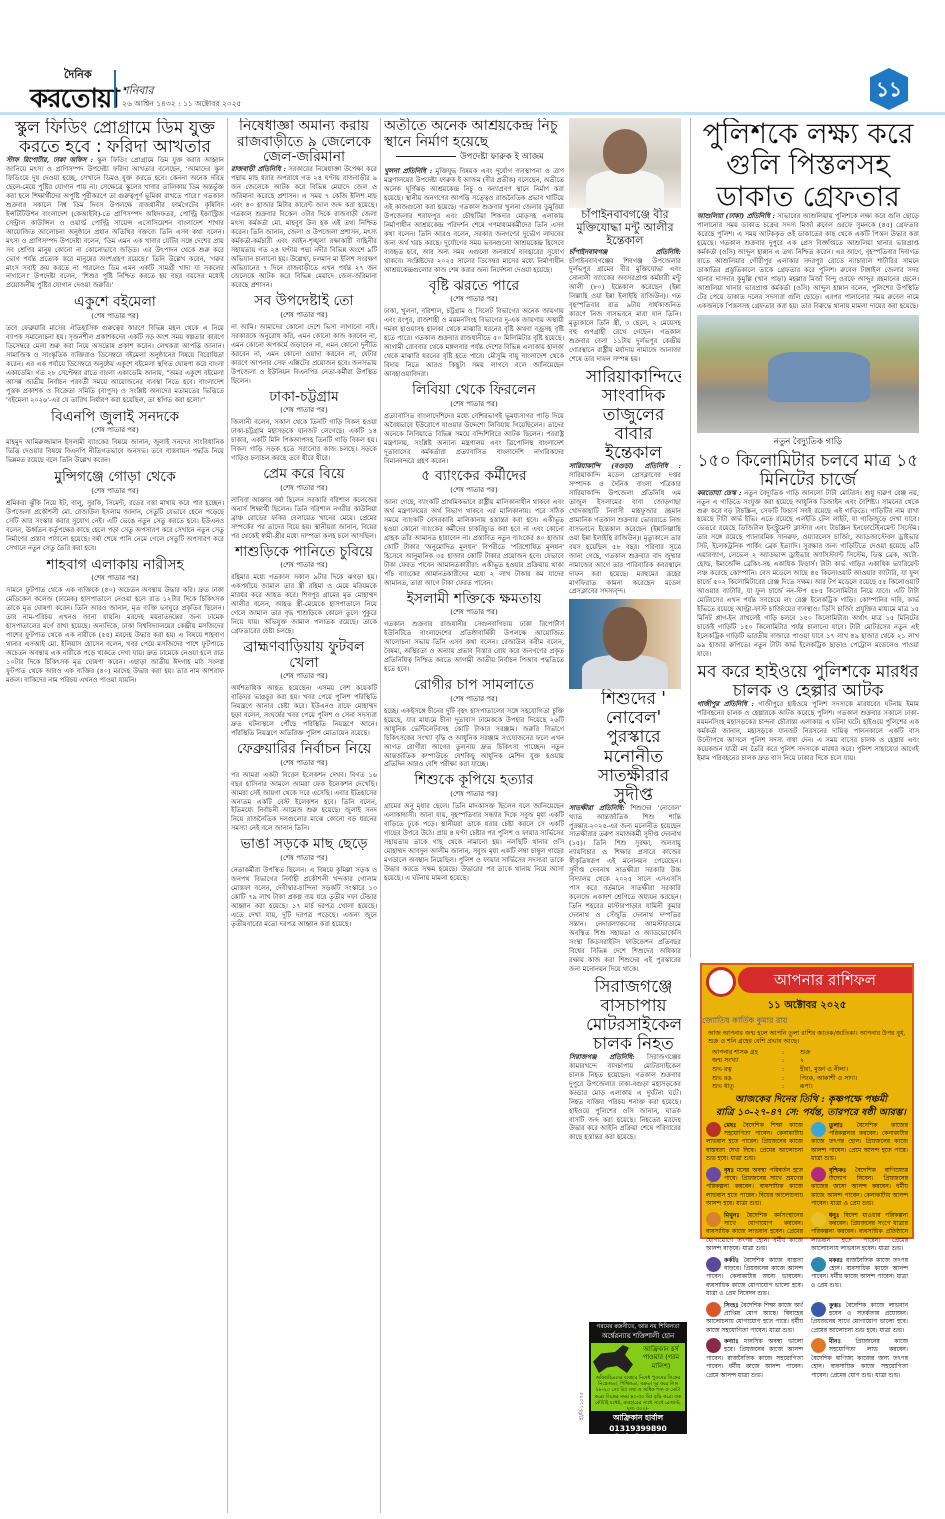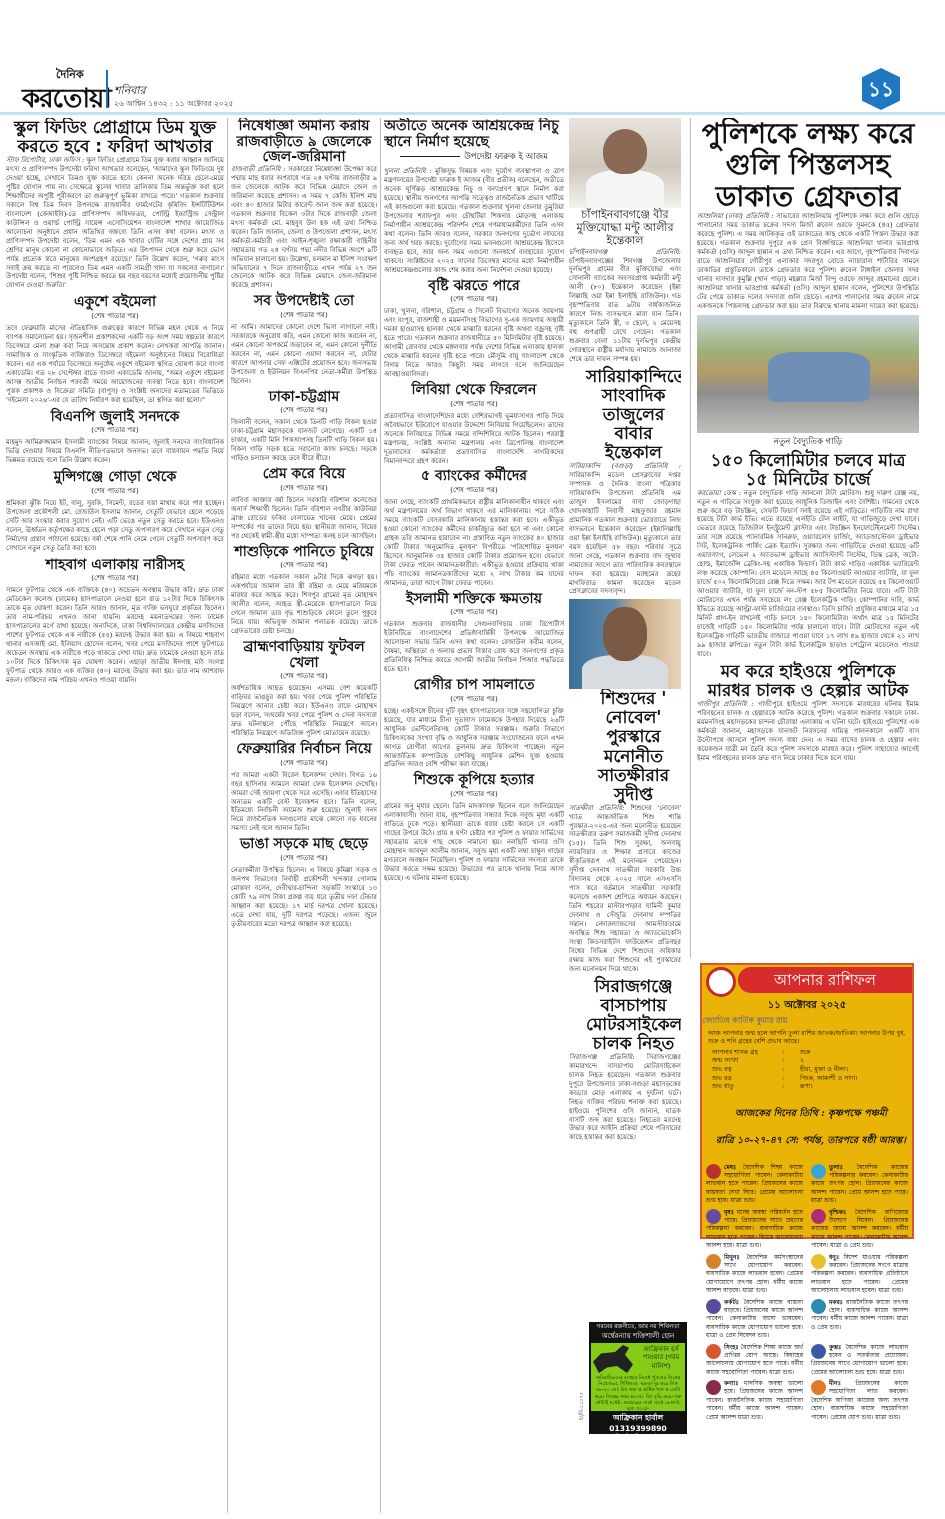--- a/index.html
+++ b/index.html
@@ -1,40 +1,40 @@
 <!DOCTYPE html>
 <html><head>
 <meta charset="utf-8">
 <style>
   * { box-sizing: border-box; margin: 0; padding: 0; }
   html, body { width: 945px; height: 1519px; background: #fff; overflow: hidden; }
   body { font-family: "DejaVu Serif", serif; color: #111; position: relative; }
 
-  .masthead { position: absolute; left: 4px; top: 0; width: 775px; height: 112px; }
+  .masthead { position: absolute; left: 12px; top: 0; width: 775px; height: 112px; }
   .logo-small { position: absolute; left: 52px; top: 66px; font-size: 11px; font-weight: bold; font-family: "DejaVu Sans", sans-serif; }
   .logo-big { position: absolute; left: 18px; top: 78px; font-size: 26px; font-weight: bold; font-family: "DejaVu Sans", sans-serif; letter-spacing: -1px; }
   .mast-divider { position: absolute; left: 102px; top: 70px; width: 2px; height: 38px; background: #1f6fb3; }
   .mast-day { position: absolute; left: 110px; top: 82px; font-size: 11px; font-style: italic; }
   .mast-date { position: absolute; left: 110px; top: 98px; font-size: 7.5px; color: #333; }
   .page-badge { position: absolute; left: 858px; top: 68px; width: 38px; height: 42px; background: #1f78c1;
      clip-path: polygon(50% 0, 100% 22%, 100% 78%, 50% 100%, 0 78%, 0 22%); color: #fff; font-weight: bold;
      font-size: 20px; text-align: center; line-height: 42px; font-family: "DejaVu Sans", sans-serif; }
   .top-rule { position: absolute; left: 0; top: 112px; width: 945px; height: 3px; background: #bfe3f2; }
 
   .col { position: absolute; top: 118px; overflow: hidden; }
-  .headline { text-align: center; font-family: "DejaVu Sans", sans-serif; font-weight: bold; line-height: 1.12; }
+  .headline { text-align: center; font-family: "DejaVu Sans", sans-serif; font-weight: normal; line-height: 1.12; }
   .h-xl { font-size: 28px; }
   .h-lg { font-size: 17px; }
   .h-md { font-size: 14px; }
   .h-sm { font-size: 17px; margin-left: 17px; }
   .cont { text-align: center; font-size: 7px; margin-bottom: 2px; }
   .body { font-size: 6.6px; line-height: 1.36; text-align: justify; color: #222; }
   .body p { margin-bottom: 1px; text-indent: 0; }
-  .body .dateline { font-weight: normal; font-style: italic; }
-  .byline { text-align: center; font-size: 8.5px; margin: 1px 0 3px; }
+  .body .dateline { font-weight: bold; font-style: italic; }
+  .byline { text-align: left; font-size: 8.5px; margin: 1px 12px 3px; }
   .byline::before { content: ""; display: inline-block; width: 60px; border-top: 1px solid #222; vertical-align: middle; margin-right: 4px; }
   .vsep { position: absolute; top: 118px; width: 1px; background: #bbb; }
 
   .photo { background: linear-gradient(180deg, #d9d3c8, #b9b2a6); position: relative; }
   .photo-man { background: linear-gradient(180deg,#e7e3dd 0%, #cfc8bd 55%, #f4f2ee 100%); }
   .photo-man::after { content:""; position:absolute; left:30%; top:12%; width:40%; height:50%; border-radius:50% 50% 45% 45%; background:#8a6a55; }
   .photo-man::before { content:""; position:absolute; left:15%; top:58%; width:70%; height:42%; border-radius:40% 40% 0 0; background:#f5f5f3; }
   .photo-boy { background: linear-gradient(90deg,#3a6f9a 0%, #5f87a8 40%, #c9a77e 60%, #e6d6bd 100%); }
   .photo-boy::after { content:""; position:absolute; left:30%; top:8%; width:40%; height:60%; border-radius:45%; background:#7a5a44; }
   .photo-boy::before { content:""; position:absolute; left:12%; top:62%; width:76%; height:38%; border-radius:40% 40% 0 0; background:#d8dbe0; }
@@ -46,21 +46,21 @@
   .rashi { position: absolute; left: 700px; top: 963px; width: 214px; height: 276px; background: #eab308; border: 2px solid #d9572c; }
   .rashi-head { position: relative; height: 34px; }
   .rashi-wheel { position: absolute; left: 4px; top: 2px; width: 30px; height: 30px; border-radius: 50%; border: 3px solid #c42a2a; background: #fff; }
   .rashi-title { position: absolute; left: 36px; top: 2px; right: 0; height: 26px; background: #d62c2c; color: #fff; border-radius: 14px 0 0 14px;
      font-family: "DejaVu Sans", sans-serif; font-size: 15px; text-align: center; line-height: 26px; }
   .rashi-date { text-align: center; font-size: 10px; font-weight: bold; margin-top: -2px; }
   .rashi-author { text-align: left; font-size: 8px; color: #3b4fa8; }
   .rashi-intro { font-size: 6.2px; line-height: 1.35; padding: 2px 6px; }
   .rashi-table { font-size: 6.2px; padding: 0 10px; }
   .rashi-table div { display: grid; grid-template-columns: 70px 18px 1fr; line-height: 1.4; }
-  .tithi { text-align: center; font-size: 9.5px; font-weight: bold; font-style: italic; line-height: 1.35; margin: 16px 0; padding-left: 8px; }
+  .tithi { text-align: center; font-size: 9.5px; font-weight: bold; font-style: italic; line-height: 1.35; margin: 2px 0; padding-left: 8px; }
   .signs { display: grid; grid-template-columns: 1fr 1fr; column-gap: 8px; padding: 0 4px; }
   .sign { font-size: 6px; line-height: 1.4; text-align: justify; margin-bottom: 3px; }
   .sign-icon { float: left; width: 15px; height: 15px; border-radius: 50%; margin: 1px 3px 0 0; }
 
   .ad { position: absolute; left: 589px; top: 1322px; width: 98px; height: 112px; background: #111; color: #fff; font-family: "DejaVu Sans", sans-serif; }
   .ad-top { font-size: 5.8px; text-align: center; line-height: 1.25; padding: 1px 2px; }
   .ad-mid { background: #84cc16; color: #111; margin: 1px 2px; height: 68px; position: relative; }
   .ad-horse { position: absolute; left: 2px; top: 2px; width: 40px; height: 28px; background: #222;
      clip-path: polygon(0 60%, 20% 30%, 55% 25%, 75% 0, 90% 10%, 80% 35%, 100% 70%, 85% 100%, 60% 75%, 35% 80%, 15% 100%); }
   .ad-brand { position: absolute; left: 44px; top: 2px; width: 52px; font-size: 6.5px; text-align: center; line-height: 1.3; }

